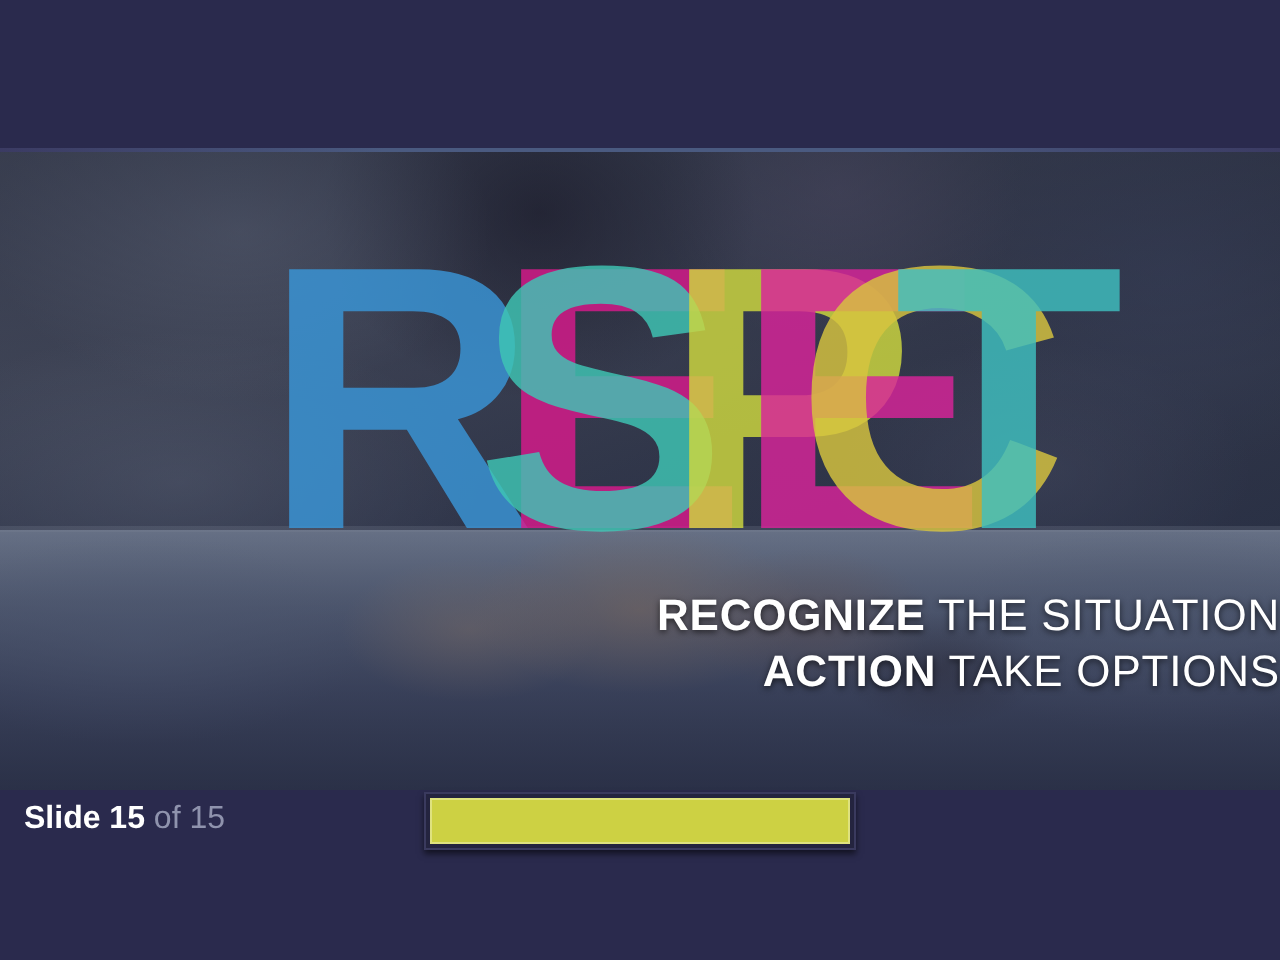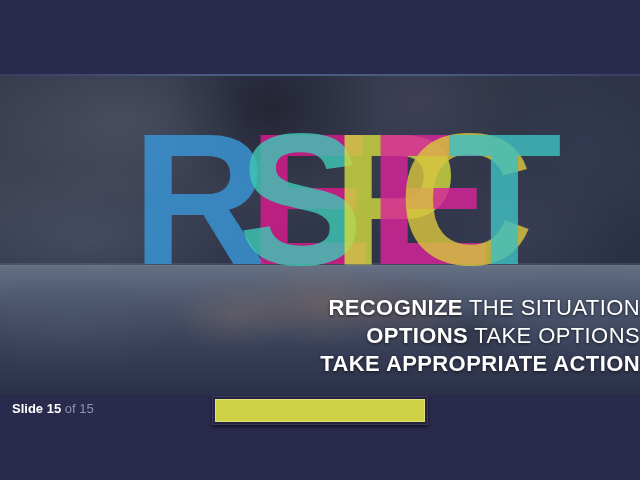--- a/index.html
+++ b/index.html
@@ -201,21 +201,21 @@
     position: absolute;
     left: 0; top: 395px;
     width: 640px;
     height: 85px;
     background: #2a2a4d;
     z-index: 30;
   }
   .slide-counter {
     position: absolute;
     left: 12px; top: 401px;
-    font-size: 13px;
+    font-size: 16px;
     color: #8f93ad;
     z-index: 32;
     white-space: nowrap;
   }
   .slide-counter .strong {
     color: #ffffff;
     font-weight: bold;
   }
   .progress-track {
     position: absolute;
@@ -260,24 +260,21 @@
       <text class="wm-letter" id="wm-5" x="398" y="188" fill="#d8c53f">C</text>
       <text class="wm-letter" id="wm-6" x="447" y="188" fill="#3fc0c0">T</text>
     </svg>
   </div>
 
   <div class="taglines">
     <div class="tagline">
       <span class="lead">RECOGNIZE</span><span class="rest"> THE SITUATION</span>
     </div>
     <div class="tagline">
-      <span class="lead">OPTIONS</span><span class="rest"> TAKE OPTIONS</span>
-    </div>
-    <div class="tagline all-bold">
-      <span class="lead">TAKE APPROPRIATE ACTION</span><span class="rest"></span>
+      <span class="lead">ACTION</span><span class="rest"> TAKE OPTIONS</span>
     </div>
   </div>
 
   <div class="header-bar"></div>
   <div class="header-underline"></div>
 
   <div class="menu-button">
     <span class="bar"></span>
     <span class="bar"></span>
     <span class="bar"></span>

